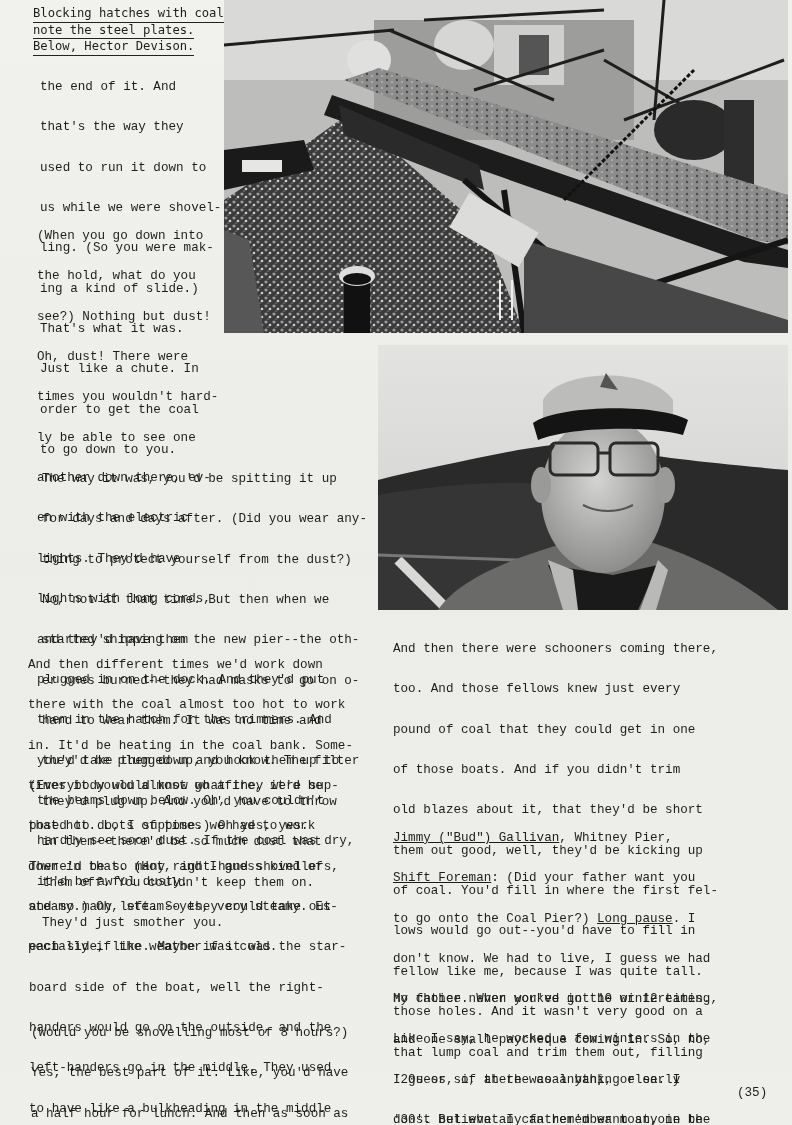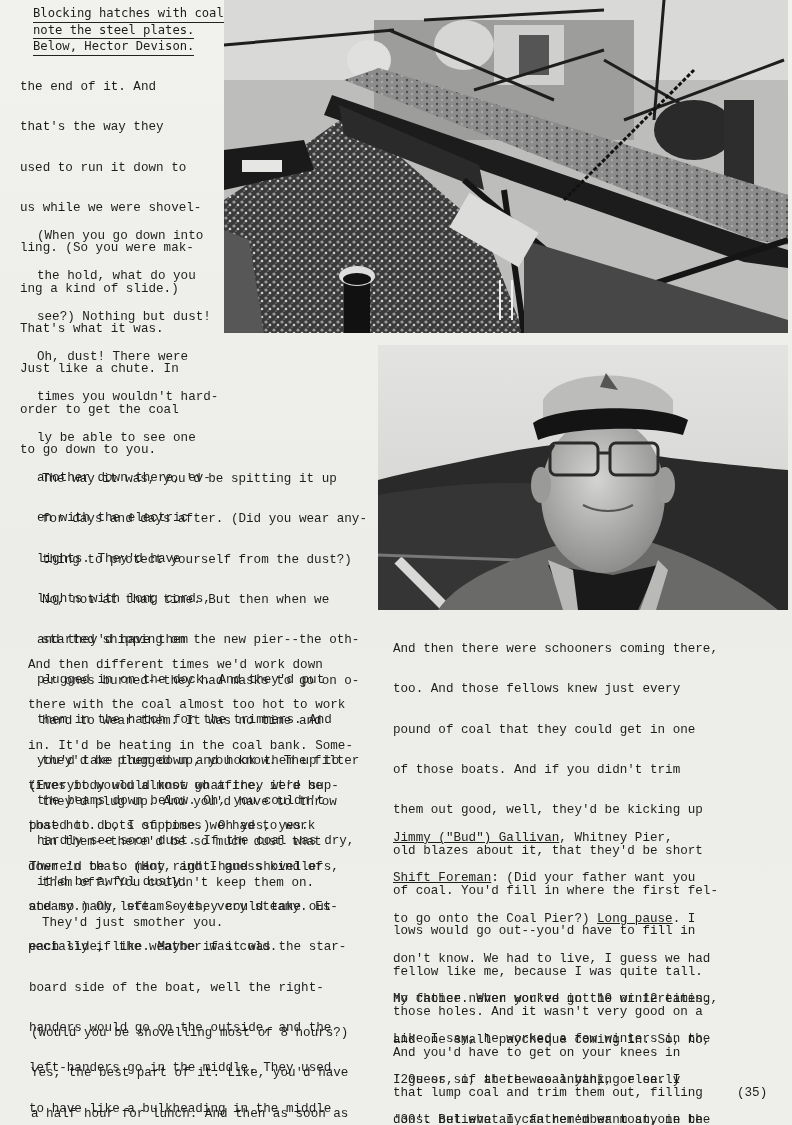--- a/index.html
+++ b/index.html
@@ -185,21 +185,21 @@
         <line x1="220" y1="108" x2="232" y2="108"></line>
       </g>
       <path d="M205,160 C220,168 240,168 255,160" stroke="#555" stroke-width="2" fill="none"></path>
 
       <path d="M165,55 C180,25 270,20 295,55 L295,70 L165,75 Z" fill="#bcbcba"></path>
       <path d="M155,78 C180,60 280,58 310,75 L305,90 C270,80 190,82 160,95 Z" fill="#141414"></path>
       <path d="M228,28 L240,45 L222,42 Z" fill="#555"></path>
     </svg>
   </div>
 
-  <div class="para" style="left:20px; top:54px;">
+  <div class="para" style="left:40px; top:54px;">
     <div>the end of it. And</div>
     <div>that's the way they</div>
     <div>used to run it down to</div>
     <div>us while we were shovel-</div>
     <div>ling. (So you were mak-</div>
     <div>ing a kind of slide.)</div>
     <div>That's what it was.</div>
     <div>Just like a chute. In</div>
     <div>order to get the coal</div>
     <div>to go down to you.</div>
@@ -278,27 +278,26 @@
     
     
     
   </div>
 
   <div class="para" style="left:393px; top:616px;">
     <div>And then there were schooners coming there,</div>
     <div>too. And those fellows knew just every</div>
     <div>pound of coal that they could get in one</div>
     <div>of those boats. And if you didn't trim</div>
+    <div>old blazes about it, that they'd be short</div>
     <div>them out good, well, they'd be kicking up</div>
-    <div>old blazes about it, that they'd be short</div>
     <div>of coal. You'd fill in where the first fel-</div>
     <div>lows would go out--you'd have to fill in</div>
     <div>fellow like me, because I was quite tall.</div>
     <div>those holes. And it wasn't very good on a</div>
-    <div>And you'd have to get on your knees in</div>
     <div>that lump coal and trim them out, filling</div>
     
   </div>
 
   <div class="para" style="left:393px; top:805px;">
     <div><span class="u">Jimmy ("Bud") Gallivan</span><span>, Whitney Pier,</span></div>
     <div><span class="u">Shift Foreman</span><span>: (Did your father want you</span></div>
     <div><span>to go onto the Coal Pier?) </span><span class="u">Long pause</span><span>. I</span></div>
     <div>don't know. We had to live, I guess we had</div>
     <div>no choice. When you've got 10 or 12 eating,</div>

